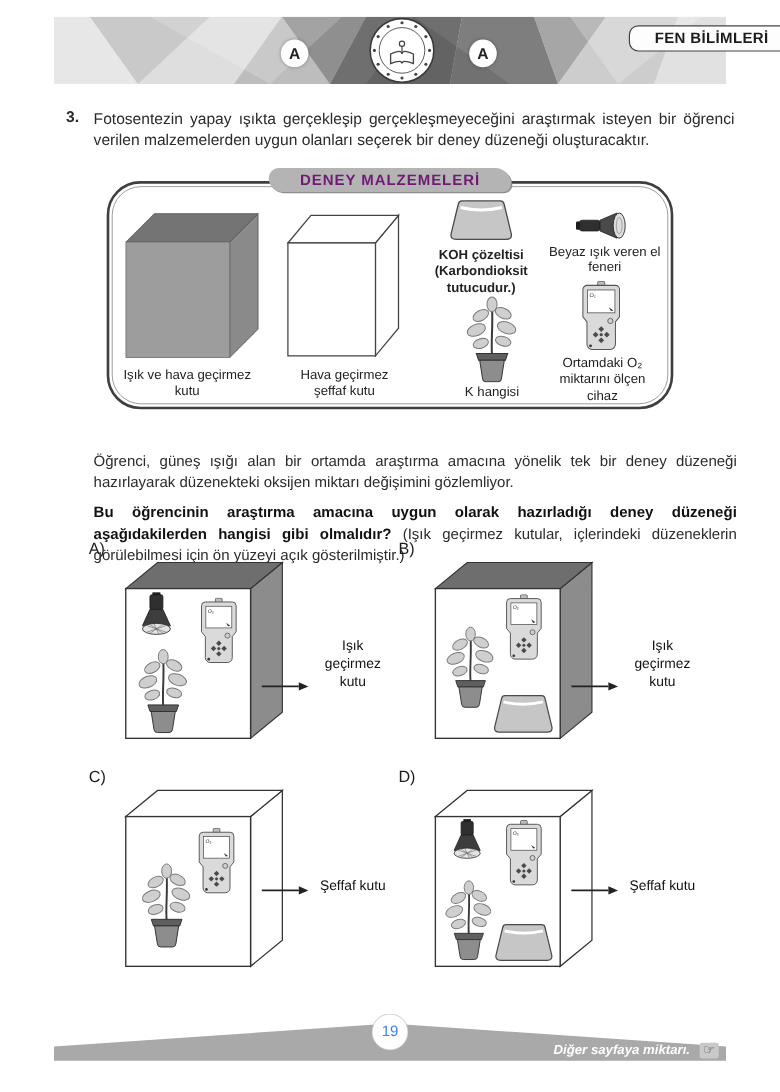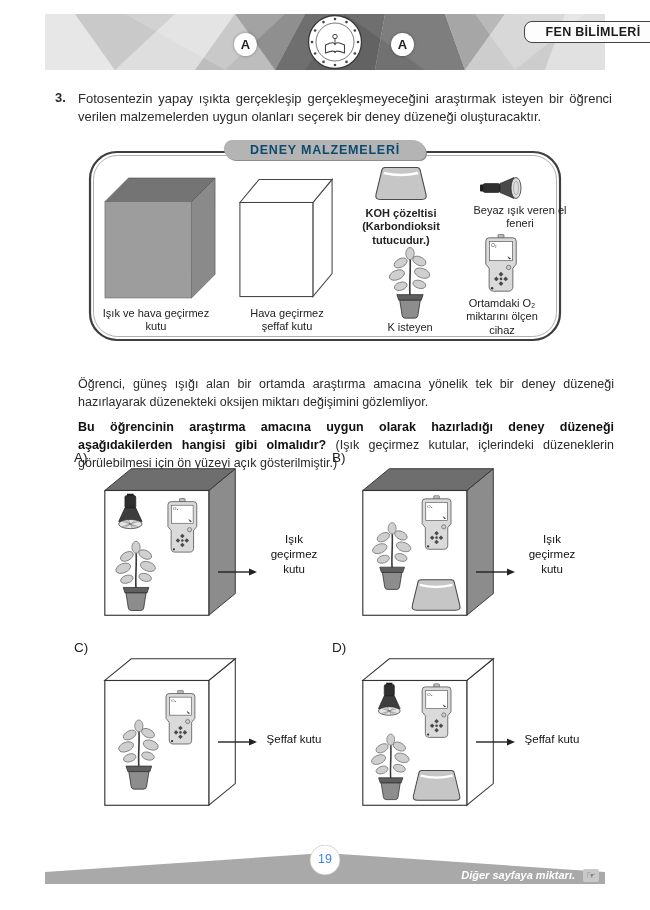--- a/index.html
+++ b/index.html
@@ -30,21 +30,21 @@
   .q-num { width:23px; font-weight:bold; font-size:13px; flex:none; }
   .q-text { width:534px; font-size:13px; line-height:1.42; text-align:justify; }
   .scenario { position:absolute; left:78px; top:376px; width:536px; font-size:12.5px; line-height:1.42; text-align:justify; }
   .stem { position:absolute; left:78px; top:396px; width:536px; font-size:12.5px; line-height:1.42; text-align:justify;margin-top:23px; }
   .stem b { font-weight:bold; color:#111; }
   
   .materials { position:absolute; left:88px; top:150px; width:474px; height:192px; }
   .materials-border { position:absolute; inset:0; }
   .materials-title {
     position:absolute; left:50%; top:-10px; transform:translateX(-50%);
-    background:#b4b4b4; color:#0c4a6e; font-size:12.5px; font-weight:600;
+    background:#b4b4b4; color:#701a75; font-size:12.5px; font-weight:600;
     letter-spacing:.8px; padding:3px 26px; white-space:nowrap;
     border-radius:10px 16px 8px 14px; box-shadow:1px 1px 0 #8d8d8d;
   }
   .mat-item-label { position:absolute; font-size:11px; line-height:1.22; text-align:center; color:#222; }
   .mat-fig { position:absolute; }
   
   .option { position:absolute; width:258px; height:190px; }
   .opt-a { left:60px;  top:448px; }
   .opt-b { left:318px; top:448px; }
   .opt-c { left:60px;  top:638px; }
@@ -211,26 +211,26 @@
     <div class="mat-item-label" style="left:152px; top:157px; width:94px;">Hava geçirmez şeffaf kutu</div>
 
     <svg class="mat-fig" style="left:286px; top:14px;" width="54" height="39" viewBox="0 0 64 46">
       <use href="#sym-koh"></use>
     </svg>
     <div class="mat-item-label" style="left:266px; top:57px; width:94px;font-weight:bold;">KOH çözeltisi (Karbondioksit tutucudur.)</div>
 
     <svg class="mat-fig" style="left:294px; top:96px;" width="56" height="73" viewBox="0 0 60 78">
       <use href="#sym-plant"></use>
     </svg>
-    <div class="mat-item-label" style="left:294px; top:171px; width:56px;">K isteyen</div>
+    <div class="mat-item-label" style="left:294px; top:171px; width:56px;">K hangisi</div>
 
     <svg class="mat-fig" style="left:392px; top:26px;" width="48" height="24" viewBox="0 0 48 24">
       <use href="#sym-flash-h"></use>
     </svg>
-    <div class="mat-item-label" style="left:382px; top:54px; width:100px;">Beyaz ışık veren el feneri</div>
+    <div class="mat-item-label" style="left:366px; top:54px; width:100px;">Beyaz ışık veren el feneri</div>
 
     <svg class="mat-fig" style="left:396px; top:84px;" width="34" height="61" viewBox="0 0 40 72">
       <use href="#sym-device"></use>
     </svg>
     <div class="mat-item-label" style="left:374px; top:147px; width:80px;">Ortamdaki O₂ miktarını ölçen cihaz</div>
   </div>
 
   <div class="scenario">Öğrenci, güneş ışığı alan bir ortamda araştırma amacına yönelik tek bir deney düzeneği hazırlayarak düzenekteki oksijen miktarı değişimini gözlemliyor.</div>
   <div class="stem">
     <b>Bu öğrencinin araştırma amacına uygun olarak hazırladığı deney düzeneği aşağıdakilerden hangisi gibi olmalıdır?</b>

